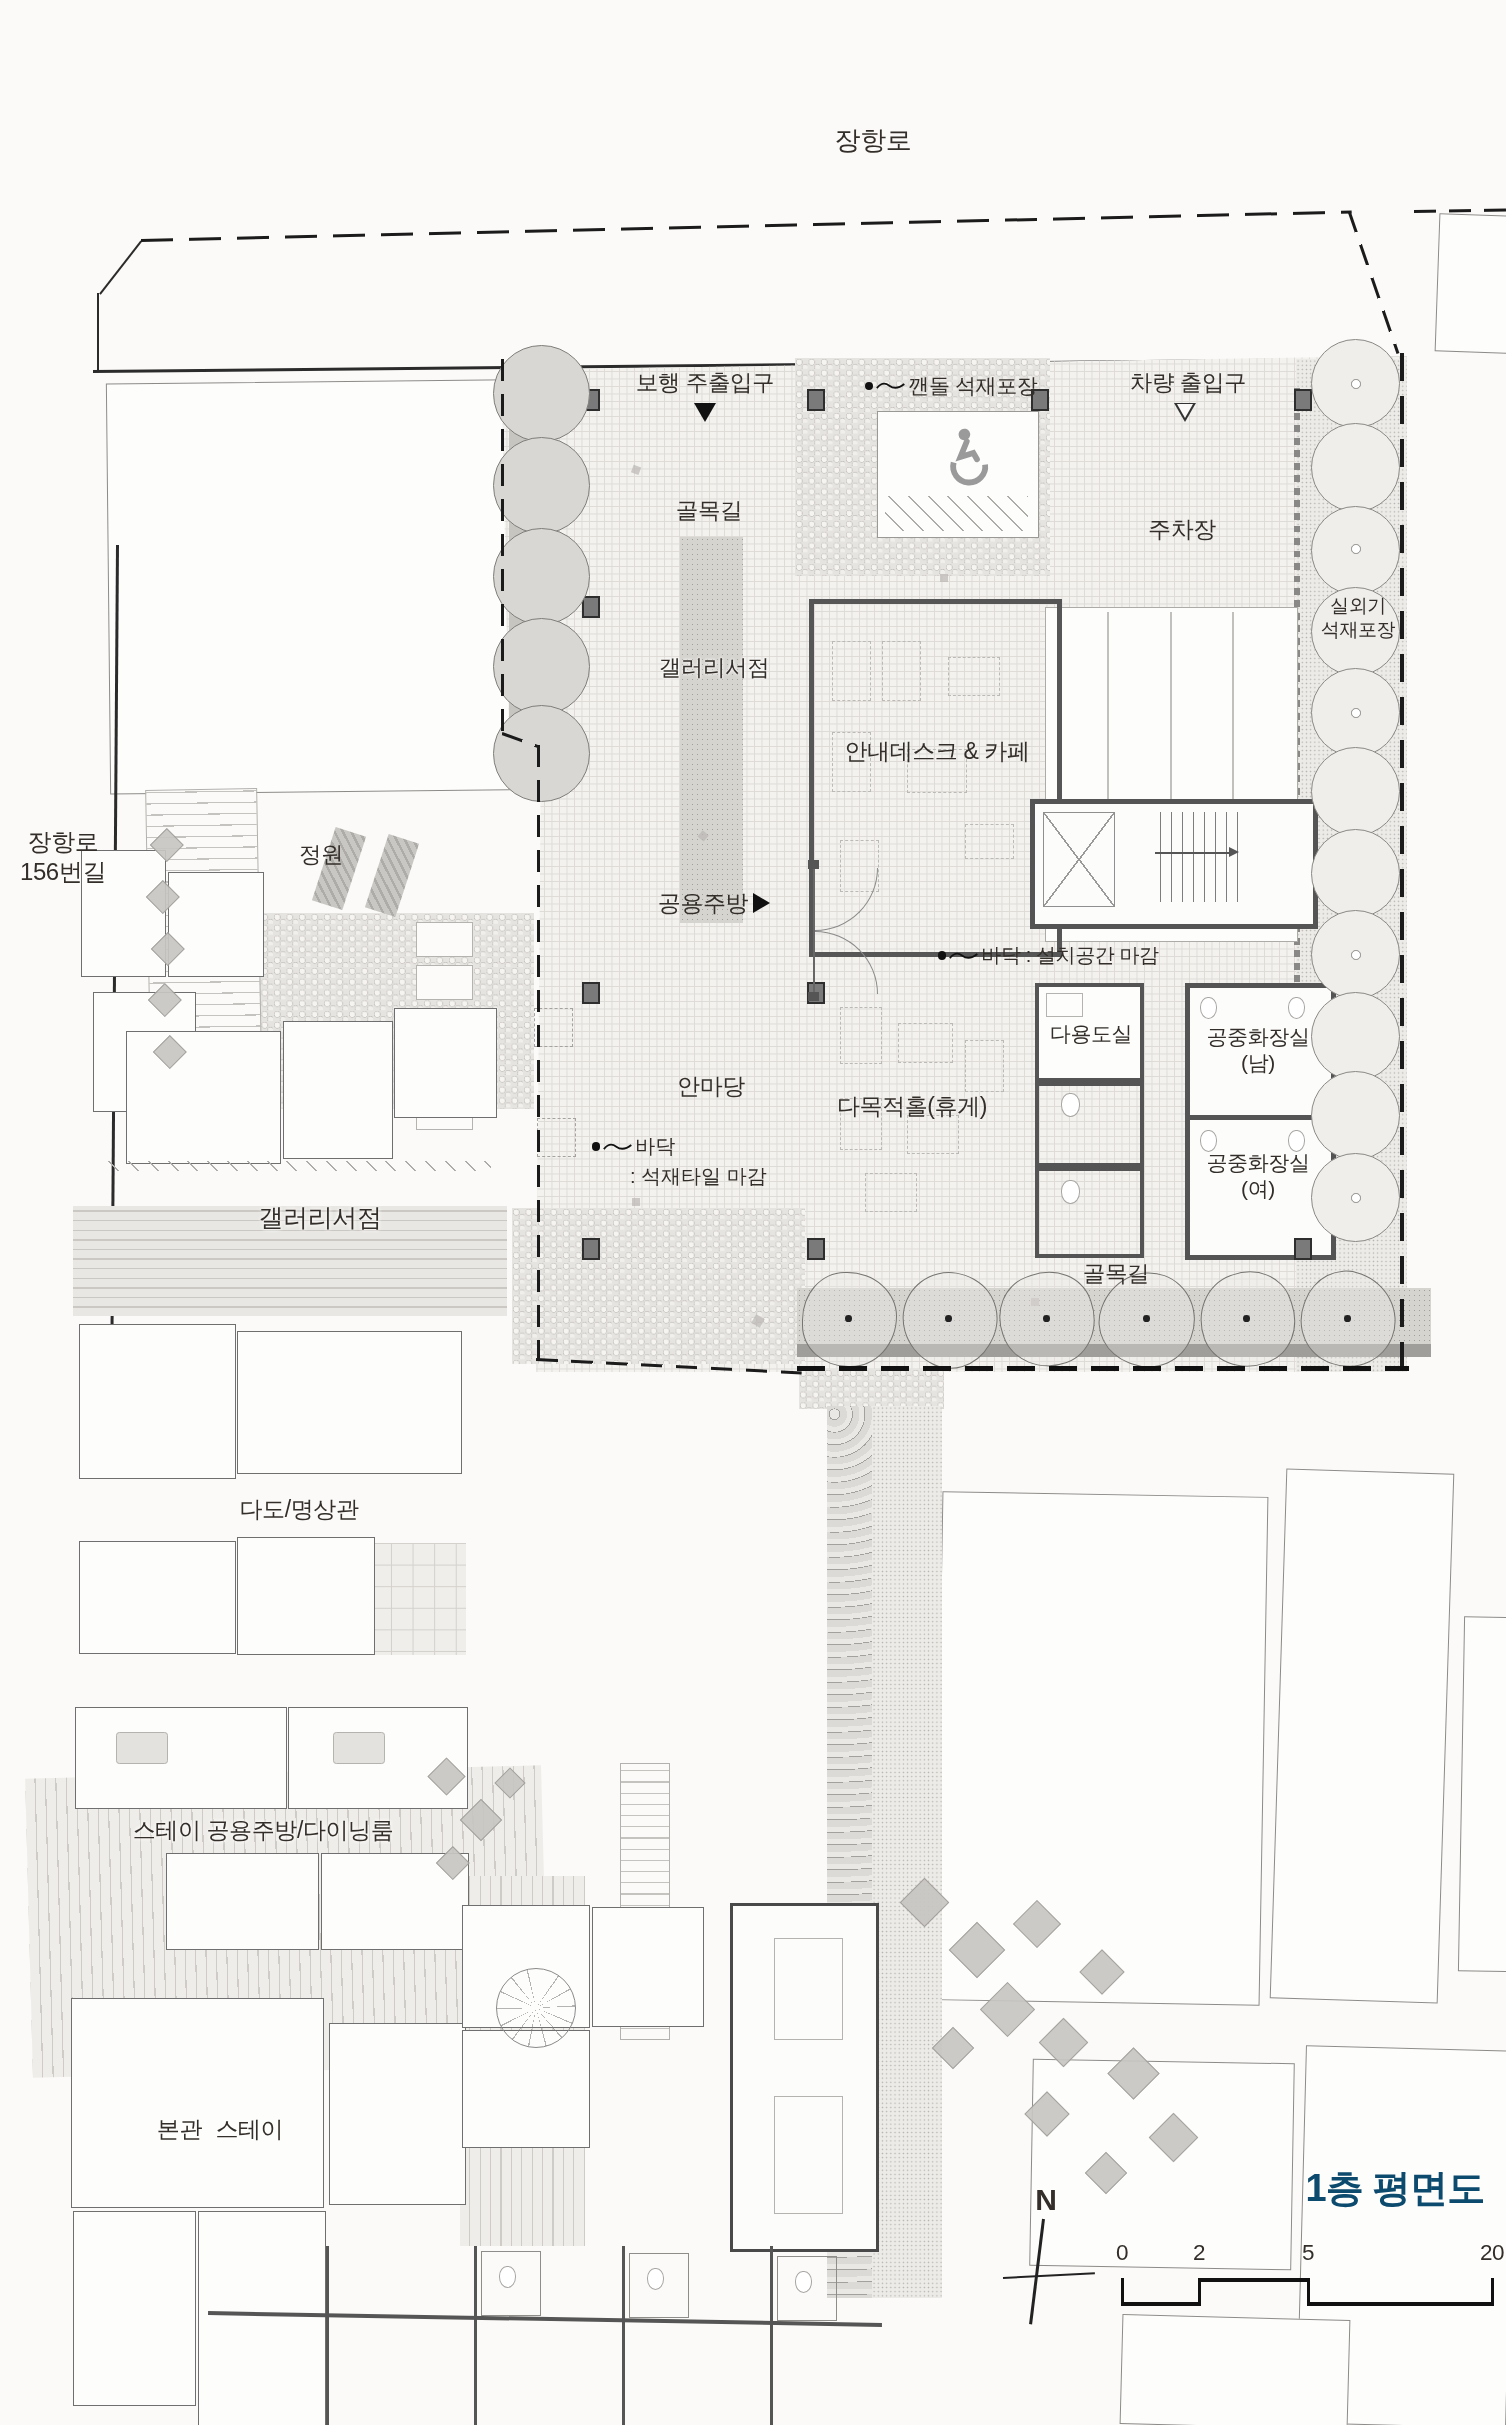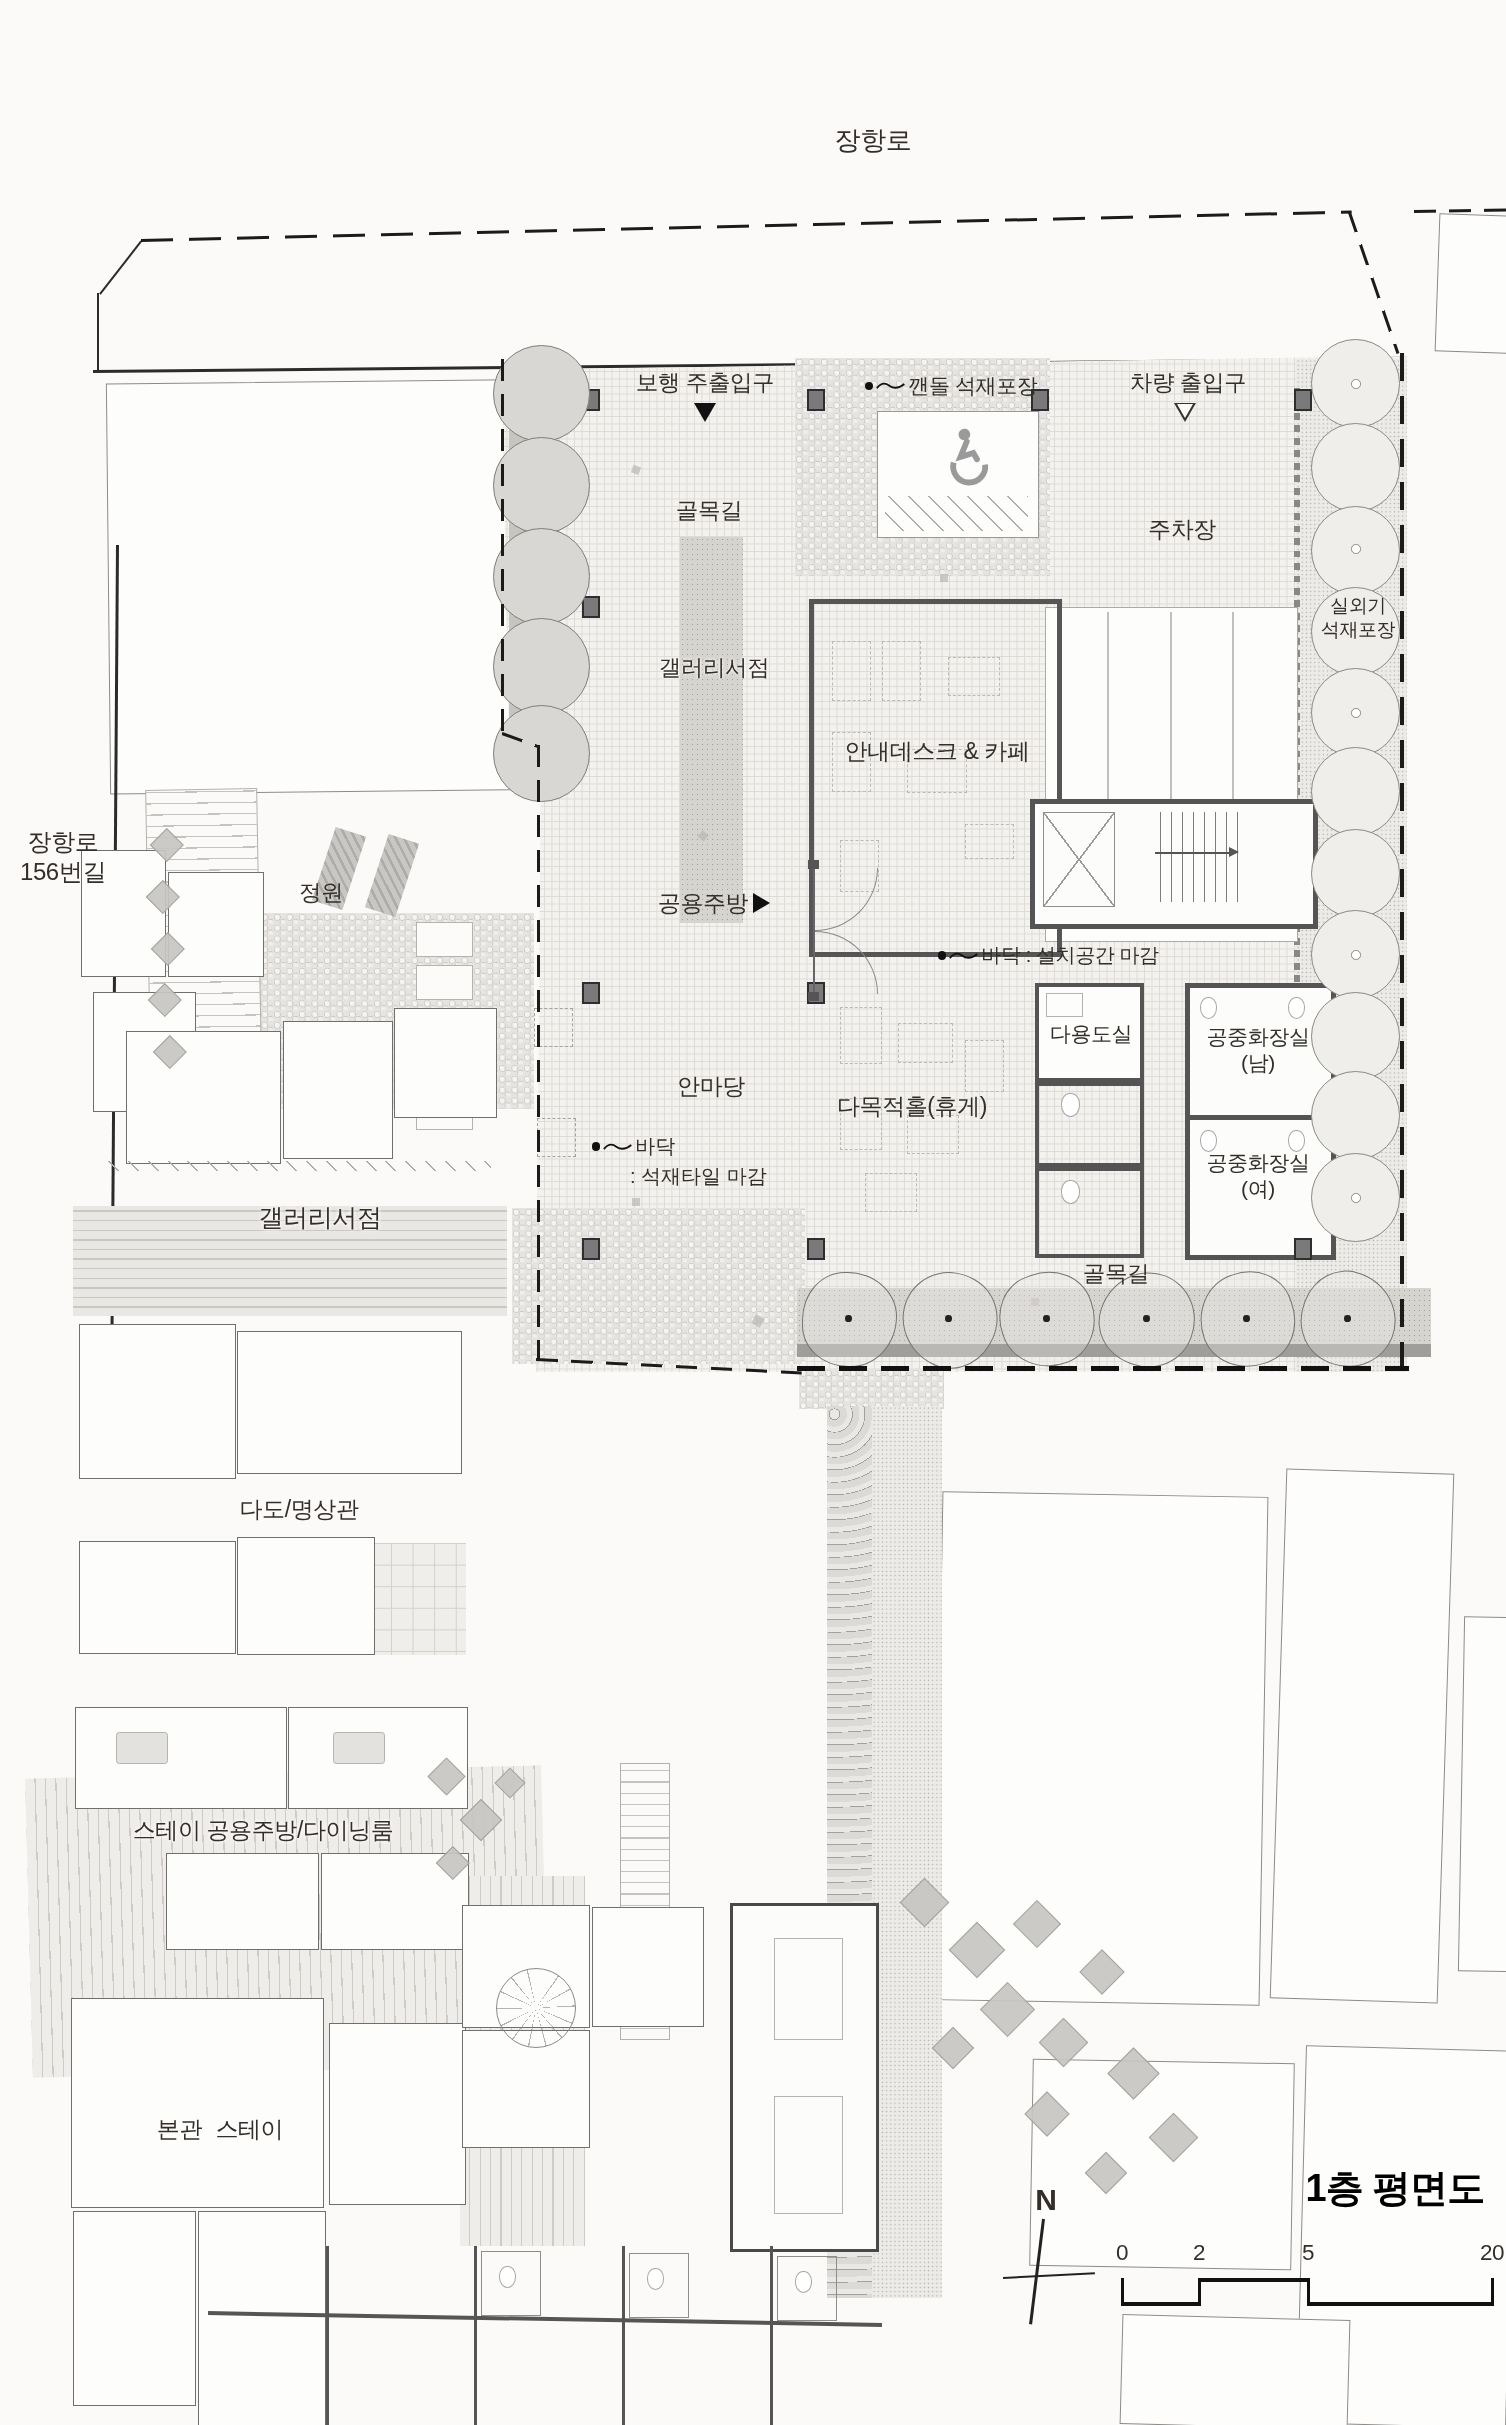--- a/index.html
+++ b/index.html
@@ -317,21 +317,21 @@
   </div>
   <div class="lbl" style="left:1188px;top:383px;font-size:22.5px;">차량 출입구</div>
   <div class="lbl" style="left:709px;top:511px;font-size:22.5px;">골목길</div>
   <div class="lbl" style="left:1182px;top:529px;font-size:23px;">주차장</div>
   <div class="lbl" style="left:714px;top:668px;font-size:22.5px;text-shadow:0 0 3.3px #fff,0 0 3.3px #fff;">갤러리서점</div>
   <div class="lbl" style="left:937px;top:751px;font-size:23px;">안내데스크 &amp; 카페</div>
   <div class="lbl" style="left:1358px;top:618px;font-size:19px;text-shadow:0 0 3.3px #eee;">
     <span>실외기</span><br>
     <span>석재포장</span>
   </div>
-  <div class="lbl" style="left:321px;top:893px;font-size:22.5px;">정원</div>
+  <div class="lbl" style="left:321px;top:855px;font-size:22.5px;">정원</div>
   <div class="lbl" style="left:703px;top:903px;font-size:23px;">공용주방</div>
   <div class="leader" style="left:938px;top:943px;">
     <span class="dot"></span>
     <svg width="30" height="13.3" viewBox="0 0 36 16">
         <path d="M1 11 Q 8 2 16 8 T 34 6" stroke="#111" stroke-width="2.2" fill="none"></path>
       </svg>
     <span class="lbl" style="position:static;transform:none;font-size:20px;">바닥 : 설치공간 마감</span>
   </div>
   <div class="lbl" style="left:1091px;top:1034px;font-size:21px;">다용도실</div>
   <div class="lbl" style="left:1258px;top:1050px;font-size:21px;">
@@ -353,21 +353,21 @@
       <span style="font-size:20px;color:#332e29;">바닥</span>
     </div>
     <div style="font-size:20px;color:#332e29;margin:3.3px 0 0 38px;white-space:nowrap;">: 석재타일 마감</div>
   </div>
   <div class="lbl" style="left:320px;top:1218px;font-size:25px;text-shadow:0 0 4.2px #fff,0 0 4.2px #fff;">갤러리서점</div>
   <div class="lbl" style="left:1116px;top:1274px;font-size:22.5px;">골목길</div>
   <div class="lbl" style="left:299px;top:1509px;font-size:23px;">다도/명상관</div>
   <div class="lbl" style="left:263px;top:1830px;font-size:23px;text-shadow:0 0 4.2px #fff,0 0 4.2px #fff;">스테이 공용주방/다이닝룸</div>
   <div class="lbl" style="left:220px;top:2131px;font-size:23px;font-family:Liberation Mono, monospace;">본관 스테이</div>
 
-  <div class="a" style="right:21.6px;top:2163px;font-size:38px;font-weight:bold;color:#000000;letter-spacing:-0.8px;">1층 평면도</div>
+  <div class="a" style="right:21.6px;top:2163px;font-size:38px;font-weight:bold;color:#0c4a6e;letter-spacing:-0.8px;">1층 평면도</div>
   <div class="lbl" style="left:1046px;top:2200px;font-size:30px;font-weight:bold;">N</div>
   <div class="a rotT" style="left:1042px;top:2219px;width:2.5px;height:106px;background:#222;transform:rotate(7deg);"></div>
   <div class="a rotL" style="left:1003px;top:2277px;width:92px;height:2.1px;background:#222;transform:rotate(-3deg);"></div>
 
   <div class="lbl" style="left:1122px;top:2253px;font-size:22.5px;">0</div>
   <div class="lbl" style="left:1199px;top:2253px;font-size:22.5px;">2</div>
   <div class="lbl" style="left:1308px;top:2253px;font-size:22.5px;">5</div>
   <div class="lbl" style="left:1492px;top:2253px;font-size:22.5px;">20</div>
   <div class="a" style="left:1121px;top:2278px;width:2.5px;height:28px;background:#111;"></div>
   <div class="a" style="left:1198px;top:2278px;width:2.5px;height:28px;background:#111;"></div>

